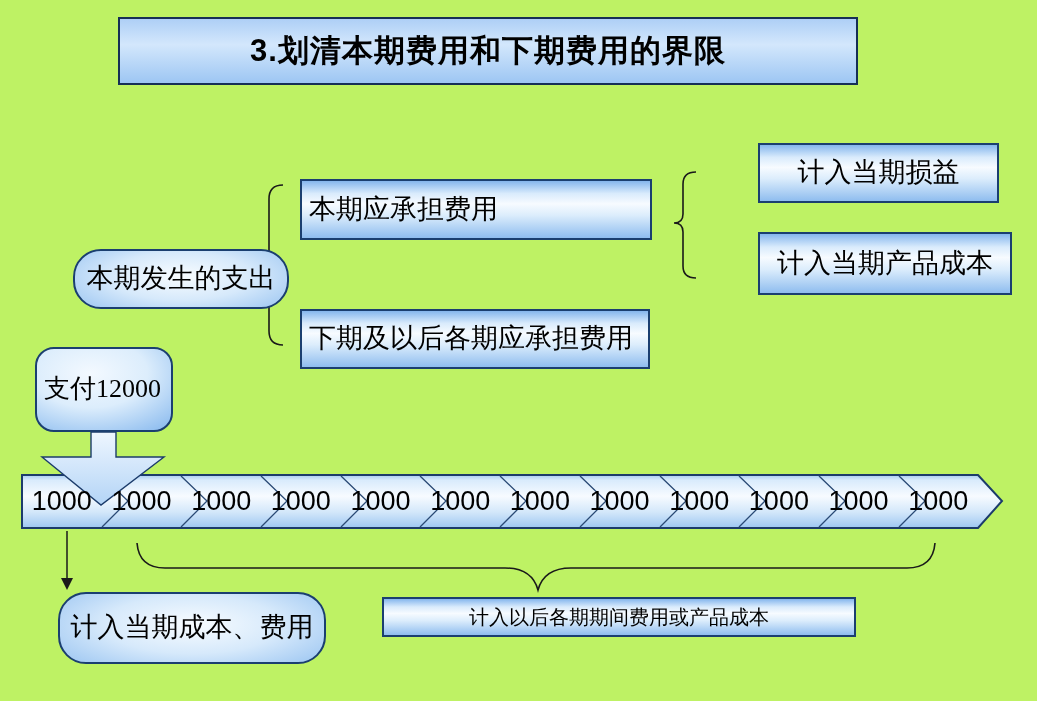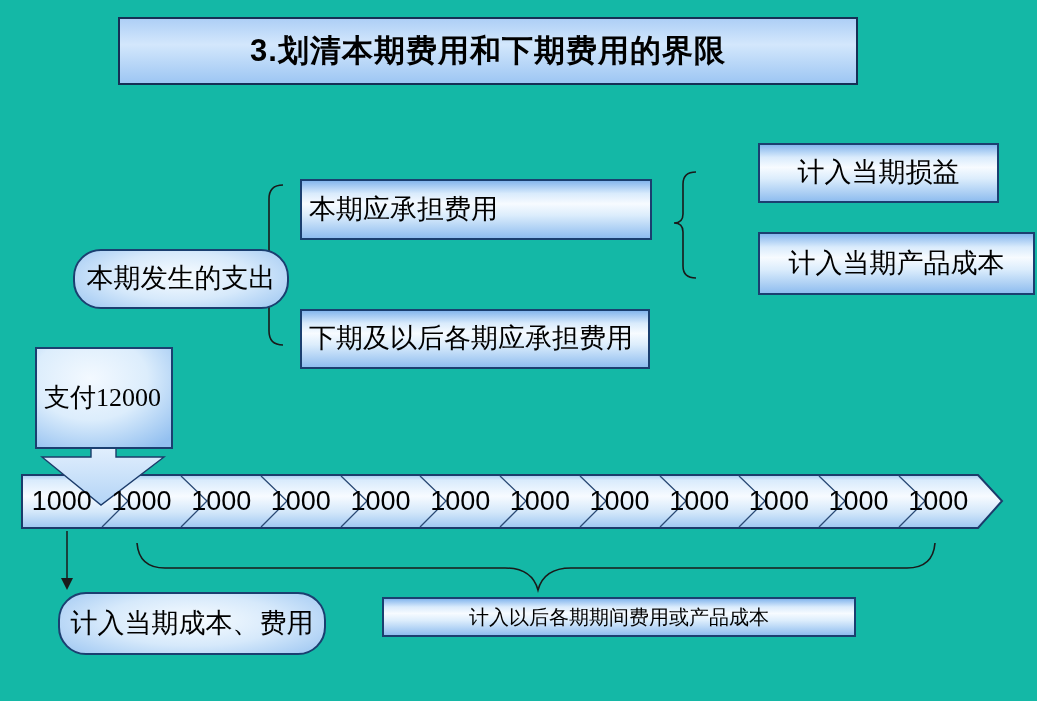--- a/index.html
+++ b/index.html
@@ -1,19 +1,19 @@
 <!DOCTYPE html>
 <html><head>
 <meta charset="utf-8">
 <style>
   html,body{margin:0;padding:0;}
   .canvas{
     position:relative;
     width:1037px;height:701px;
-    background:#14b8a6;
+    background:#bef264;
     overflow:hidden;
     font-family:"Liberation Serif","DejaVu Serif",serif;
     color:#000;
   }
   svg.layer{position:absolute;left:0;top:0;width:1037px;height:701px;z-index:1;}
   .box{
     position:absolute;
     border:2px solid #1b3f70;
     box-sizing:border-box;
     display:flex;align-items:center;
@@ -43,23 +43,23 @@
     font-size:27px;
   }
   .timeline-labels .seg{
     flex:1;display:flex;align-items:center;justify-content:center;
   }
   
   .b-expenditure{left:37px;top:249px;width:216px;height:60px;}
   .b-current{left:300px;top:179px;width:352px;height:61px;}
   .b-future{left:300px;top:309px;width:350px;height:60px;}
   .b-pl{left:722px;top:143px;width:241px;height:60px;}
-  .b-prodcost{left:722px;top:232px;width:277px;height:63px;font-family:Liberation Serif, serif;}
-  .b-pay{left:35px;top:347px;width:138px;height:102px;padding-left:7px;}
-  .b-curcost{left:22px;top:592px;width:268px;height:63px;}
+  .b-prodcost{left:722px;top:232px;width:254px;height:63px;font-family:Liberation Serif, serif;}
+  .b-pay{left:35px;top:347px;width:138px;height:85px;padding-left:7px;border-radius:19px;}
+  .b-curcost{left:22px;top:592px;width:268px;height:72px;}
   .b-futcost{left:346px;top:597px;width:474px;height:40px;font-size:20px;}
 </style>
 </head>
 <body>
 
 <div class="canvas">
 
   <svg class="layer" viewBox="0 0 1037 701">
     <defs>
       <linearGradient id="gradBar" x1="0" y1="0" x2="0" y2="1">

